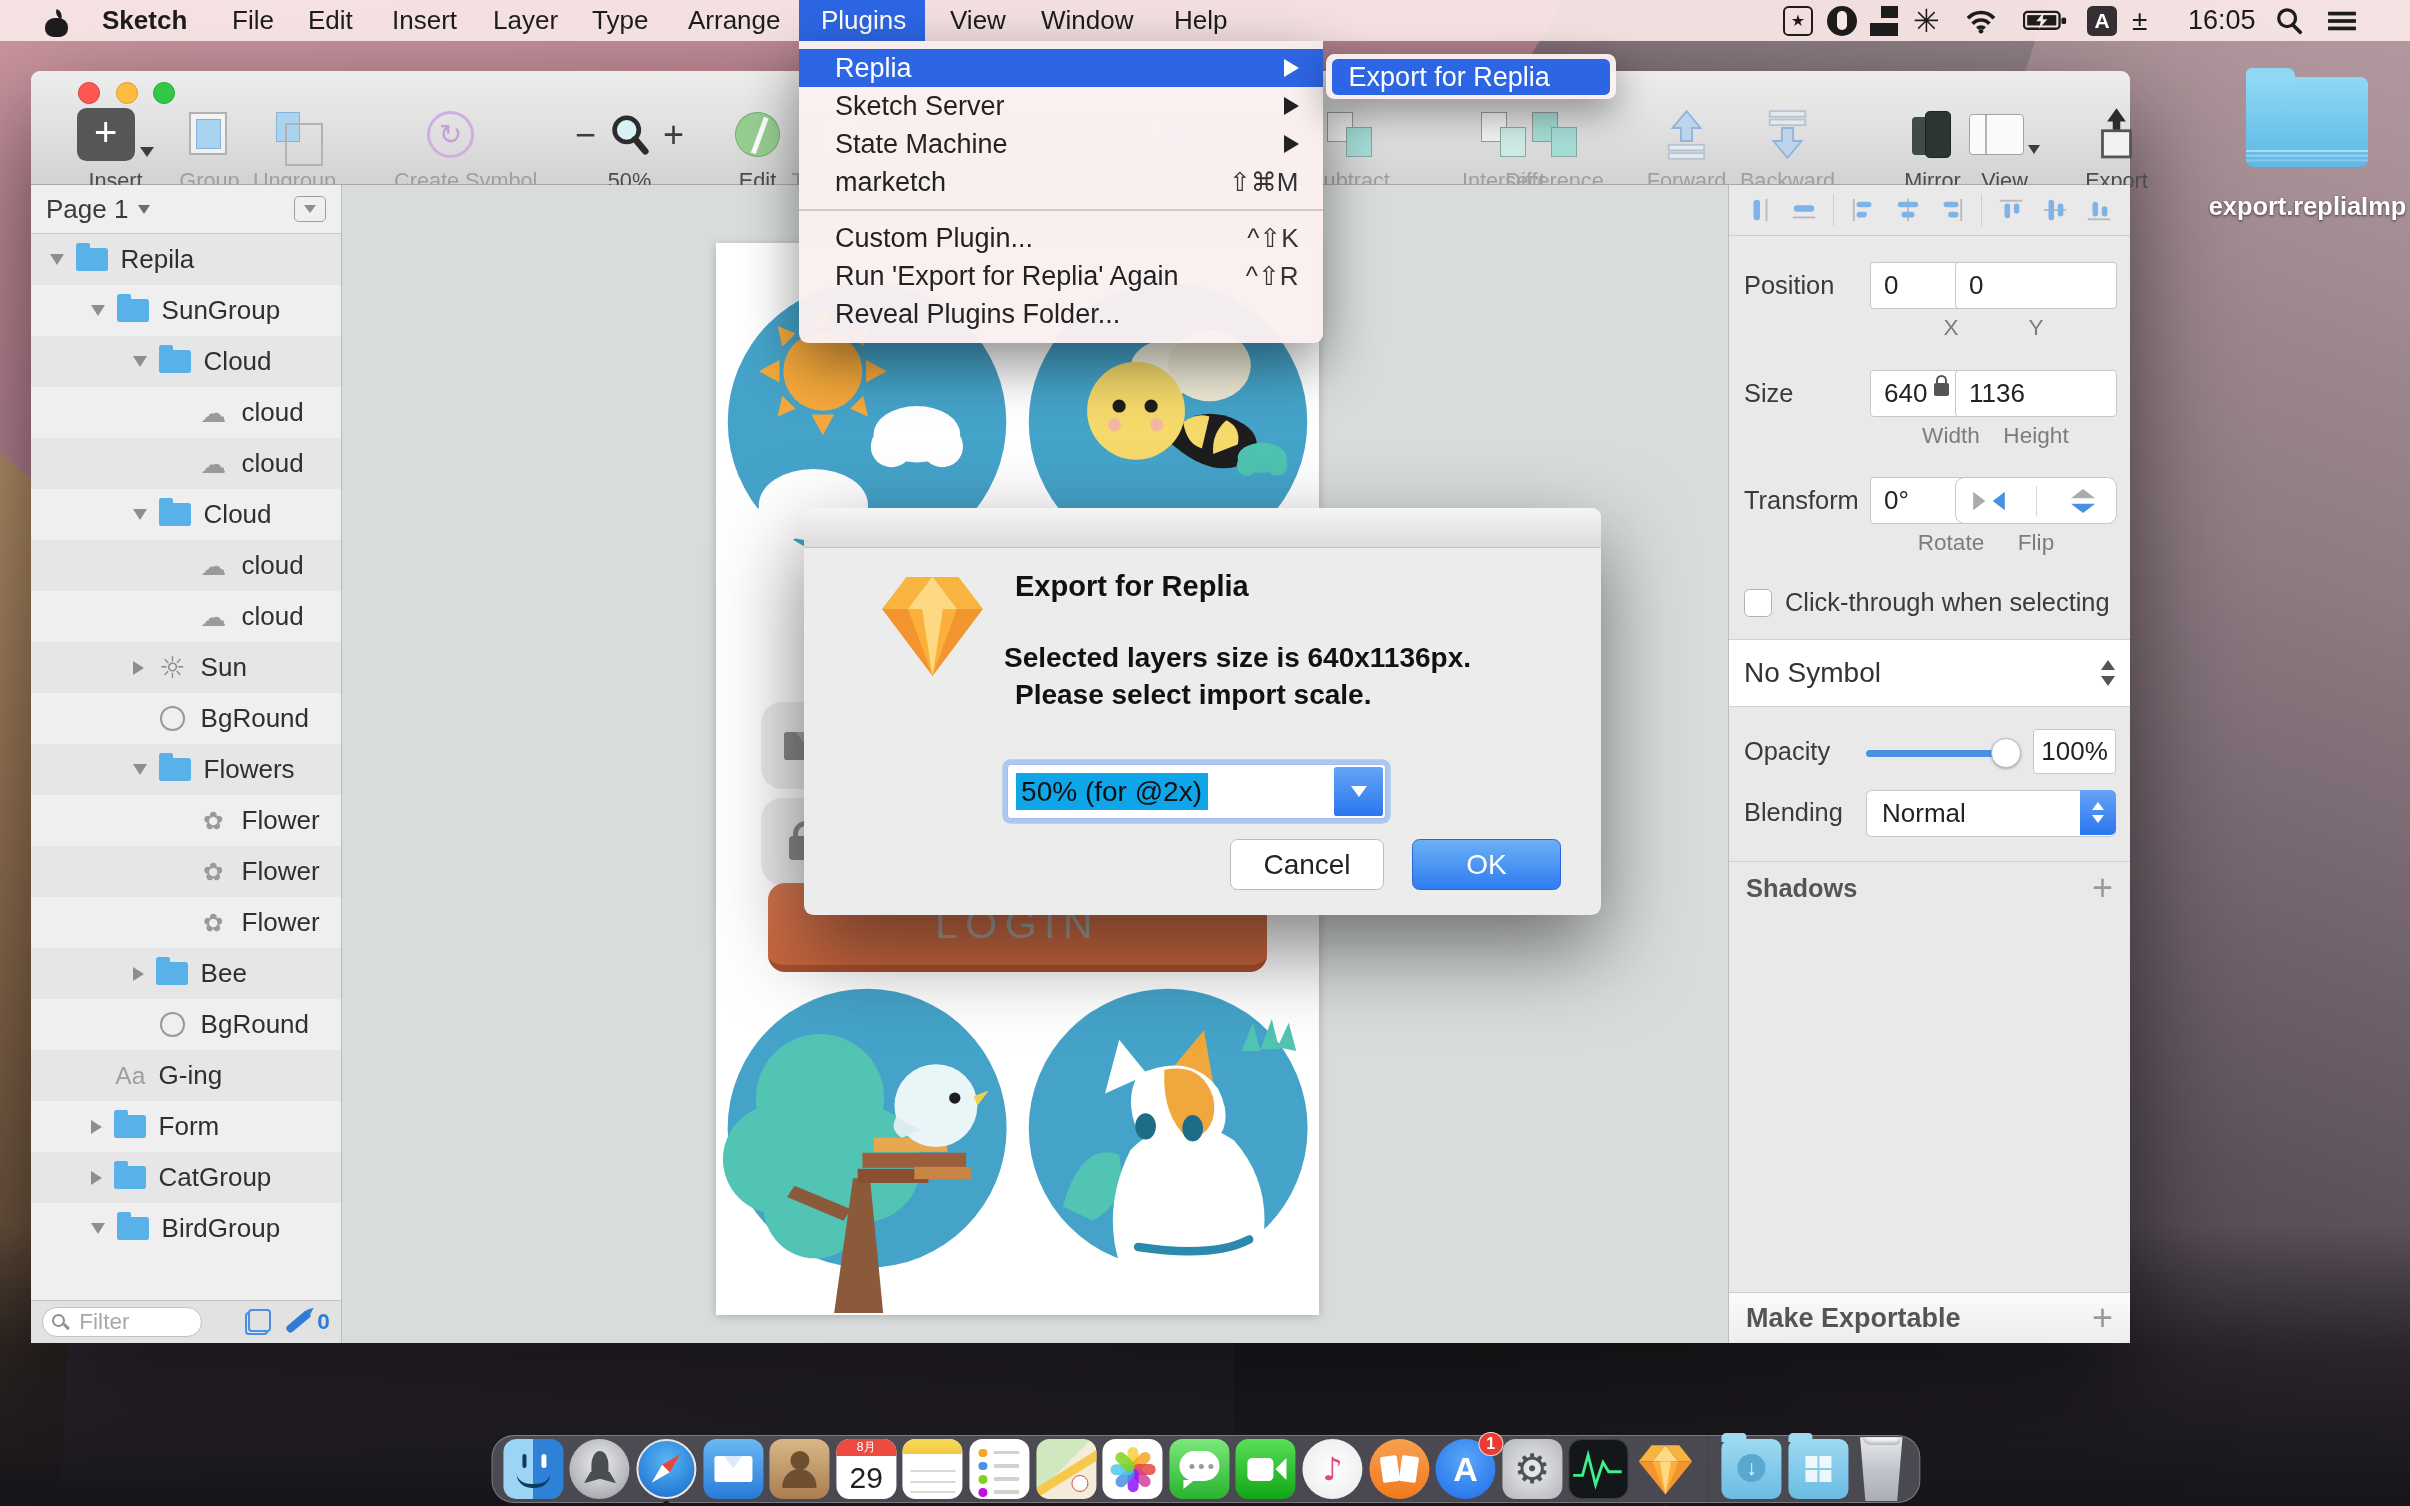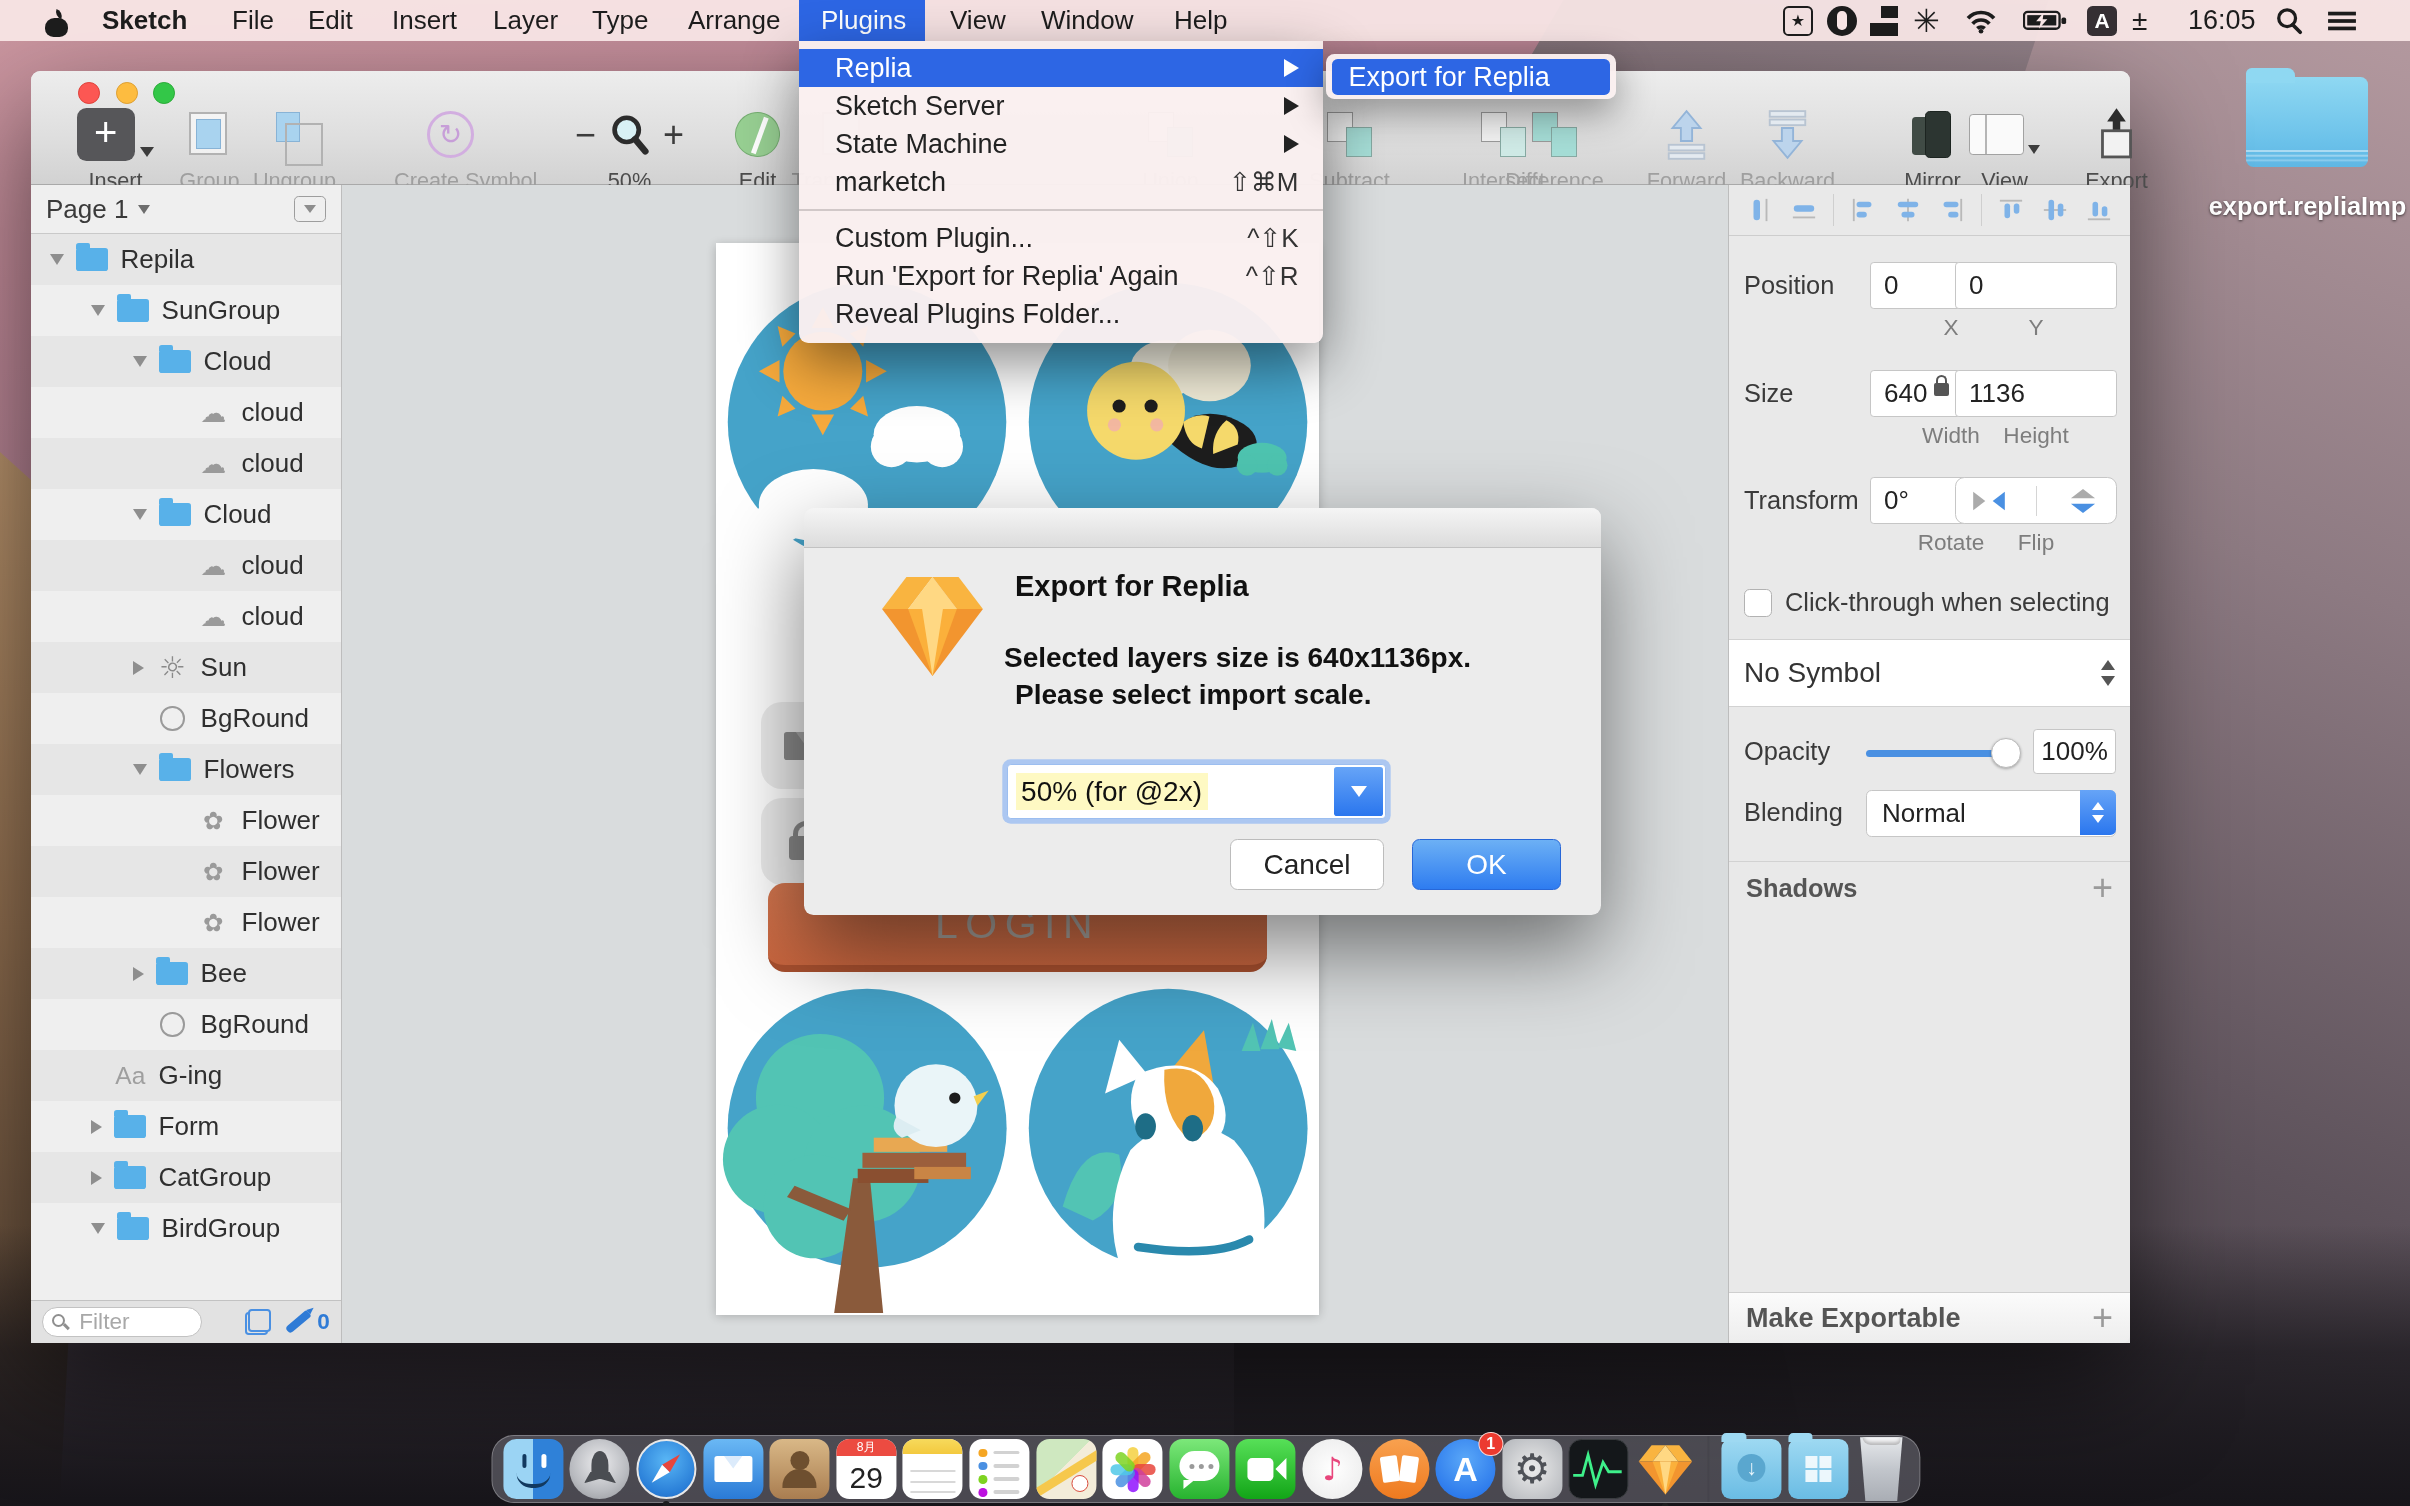--- a/index.html
+++ b/index.html
@@ -147,21 +147,21 @@
   .login-btn { position:absolute; left:52px; top:640px; width:499px; height:89px; background:linear-gradient(180deg,#d3764f 0%,#c9663f 100%); border-bottom:7.5px solid #a8502f; border-radius:17px; display:flex; align-items:center; justify-content:center; font-size:41px; letter-spacing:7.5px; color:#aba49e; }
 
   
   .dialog { position:absolute; left:804px; top:508px; width:797px; height:407px; background:#ececec; border-radius:9.4px; box-shadow:0 34px 85px rgba(0,0,0,.5); z-index:60; }
   .dlg-titlebar { height:40px; background:linear-gradient(180deg,#f5f5f5,#dcdcdc); border-bottom:0.9px solid #c2c2c2; border-radius:9.4px 9.4px 0 0; }
   .dlg-icon { position:absolute; left:73px; top:62px; }
   .dlg-title { position:absolute; left:211px; top:62px; font-size:29px; font-weight:700; color:#111; }
   .dlg-msg1 { position:absolute; left:200px; top:134px; font-size:28px; font-weight:700; color:#111; }
   .dlg-msg2 { position:absolute; left:211px; top:171px; font-size:28px; font-weight:700; color:#111; }
   .dlg-select { position:absolute; left:203px; top:256px; width:379px; height:55px; background:#fff; border:0.9px solid #9cbef0; border-radius:3.8px; box-shadow:0 0 0 4.7px rgba(120,170,245,.55); display:flex; align-items:center; }
-  .dlg-select .selval { margin-left:7.5px; font-size:28px; color:#111; background:#fef9c3; padding:2.8px 5.6px; }
+  .dlg-select .selval { margin-left:7.5px; font-size:28px; color:#111; background:#0ea5e9; padding:2.8px 5.6px; }
   .dlg-select .selbtn { position:absolute; right:1.9px; top:1.9px; bottom:1.9px; width:49px; background:linear-gradient(180deg,#66a4f7 0%,#2a76ee 100%); border-radius:2.8px; display:flex; align-items:center; justify-content:center; }
   .selbtn i { width:0; height:0; border-top:11.3px solid #fff; border-left:8.5px solid transparent; border-right:8.5px solid transparent; }
   .dlg-btn { position:absolute; top:331px; height:51px; border-radius:7.5px; font-size:28px; display:flex; align-items:center; justify-content:center; }
   .btn-cancel { left:426px; width:154px; background:#fff; border:0.9px solid #bcbcbc; color:#222; }
   .btn-ok { left:608px; width:149px; background:linear-gradient(180deg,#6cb0f5 0%,#2e7cf0 100%); border:0.9px solid #2767d8; color:#fff; }
 
   
   .inspector { position:absolute; right:0; top:114px; width:402px; height:1158px; background:#e9e9e9; border-left:0.9px solid #bdbdbd; font-size:25.4px; color:#3a3a3a; }
   .alignrow { height:51px; border-bottom:0.9px solid #cdcdcd; display:flex; align-items:center; justify-content:space-around; padding:0 9.4px; }
   .alignrow svg { display:block; }

